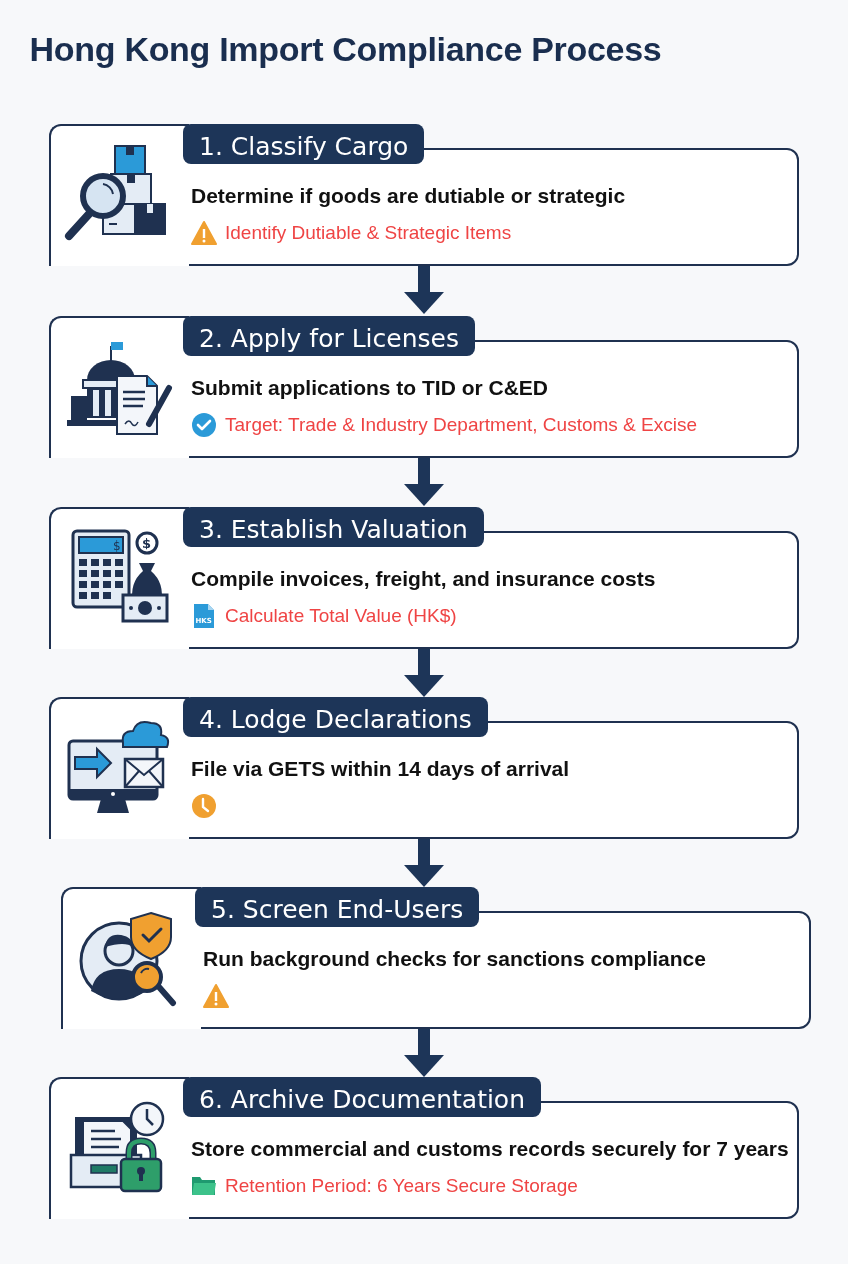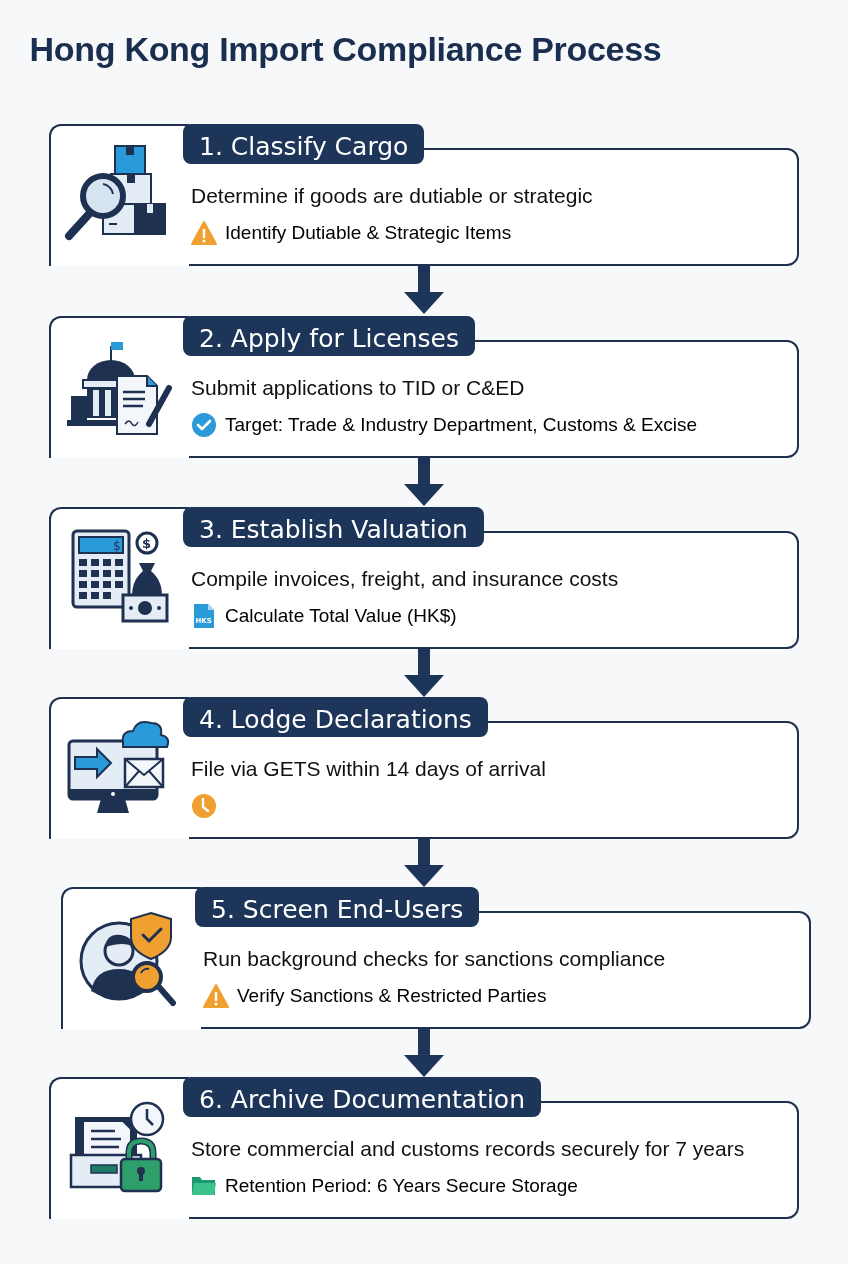--- a/index.html
+++ b/index.html
@@ -25,23 +25,24 @@
     }
     .tab {
       position: absolute; left: 134px; top: 0px; height: 40px;
       background: #1d3558; color: #fff; border-radius: 8px;
       font-family: "DejaVu Sans", sans-serif; font-size: 25px; font-weight: 400;
       padding: 0 16px; line-height: 46px; white-space: nowrap;
     }
     .desc {
       position: absolute; left: 142px; top: 60px; font-size: 21px; color: #111;
       white-space: nowrap;
+      font-weight: bold;
     }
     .note {
-      position: absolute; left: 142px; top: 96px; font-size: 19px; color: #000000;
+      position: absolute; left: 142px; top: 96px; font-size: 19px; color: #ef4444;
       white-space: nowrap; display: flex; align-items: center; gap: 8px;
     }
     .note-icon { width: 26px; height: 26px; display: inline-block; }
     .icon { position: absolute; left: 14px; top: 20px; width: 110px; height: 100px; }
     .arrow { position: absolute; left: 404px; width: 40px; height: 52px; }
   </style>
 </head>
 <body>
 
 <div class="title">Hong Kong Import Compliance Process</div>
@@ -210,21 +211,20 @@
     <circle cx="72" cy="70" r="14" fill="#f0a030" stroke="#1f3150" stroke-width="4"></circle>
     <path d="M66 66 A7 7 0 0 1 74 62" fill="none" stroke="#1f3150" stroke-width="2"></path>
   </svg>
   <div class="desc">Run background checks for sanctions compliance</div>
   <div class="note">
     <svg class="note-icon" viewBox="0 0 26 26">
       <path d="M13 2 L25 24 L1 24 Z" fill="#f0a030" stroke="#f0a030" stroke-width="2" stroke-linejoin="round"></path>
       <rect x="11.8" y="9" width="2.4" height="9" fill="#fff"></rect>
       <circle cx="13" cy="21" r="1.5" fill="#fff"></circle>
     </svg>
-    <span>Verify Sanctions &amp; Restricted Parties</span>
   </div>
 </div>
 <svg class="arrow" style="top:1029px;" viewBox="0 0 40 52">
   <rect x="14" y="0" width="12" height="28" fill="#1d3558"></rect>
   <path d="M0 26 L40 26 L20 48 Z" fill="#1d3558"></path>
 </svg>
 
 <div class="step" style="top:1077px;">
   <div class="card"></div>
   <div class="card-left"></div>

